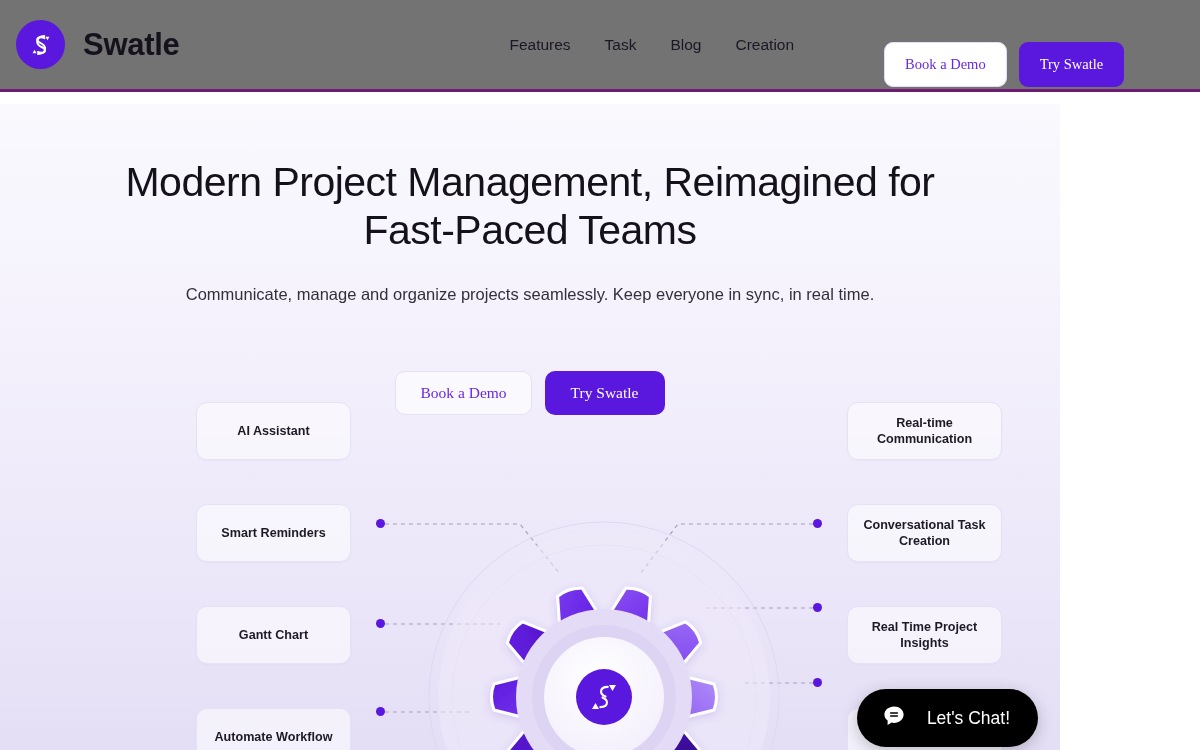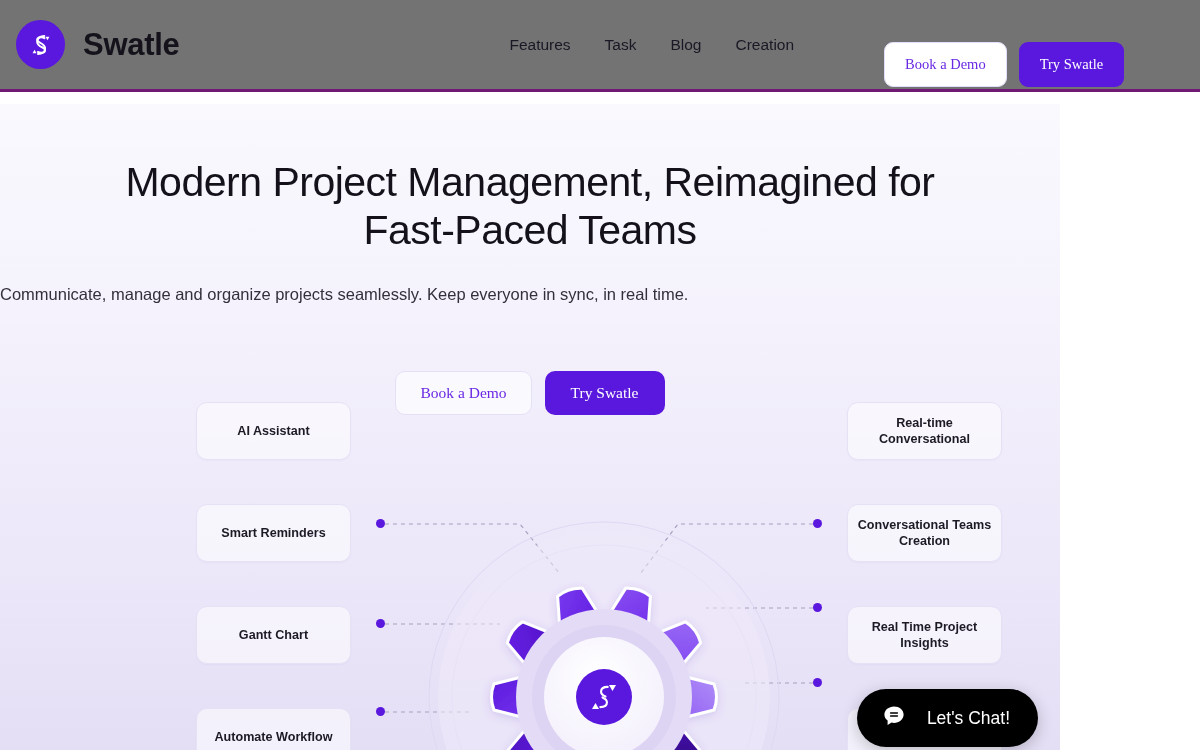--- a/index.html
+++ b/index.html
@@ -115,21 +115,21 @@
     text-align: center;
     font-size: 41px;
     line-height: 1.18;
     font-weight: 400;
     color: #14111b;
     letter-spacing: -0.5px;
   }
 
   .hero-sub {
     margin-top: 30px;
-    text-align: left;
+    text-align: center;
     font-size: 16.5px;
     color: #33303c;
   }
 
   .hero-ctas {
     margin-top: 28px;
     display: flex;
     justify-content: center;
     gap: 13px;
   }
@@ -290,22 +290,22 @@
 
     <div class="feature-col col-left">
       <div class="feature-card">AI Assistant</div>
       <div class="feature-card">Smart Reminders</div>
       <div class="feature-card">Gantt Chart</div>
       <div class="feature-card">Automate Workflow</div>
 
     </div>
 
     <div class="feature-col col-right">
-      <div class="feature-card">Real-time Conversational</div>
-      <div class="feature-card">Conversational Teams Creation</div>
+      <div class="feature-card">Real-time Communication</div>
+      <div class="feature-card">Conversational Task Creation</div>
       <div class="feature-card">Real Time Project Insights</div>
       <div class="feature-card">Smart Calendar</div>
 
     </div>
 
     <span class="dot" style="left:376px; top:117px;"></span>
     <span class="dot" style="left:376px; top:217px;"></span>
     <span class="dot" style="left:376px; top:305px;"></span>
 
     <span class="dot" style="left:813px; top:117px;"></span>

